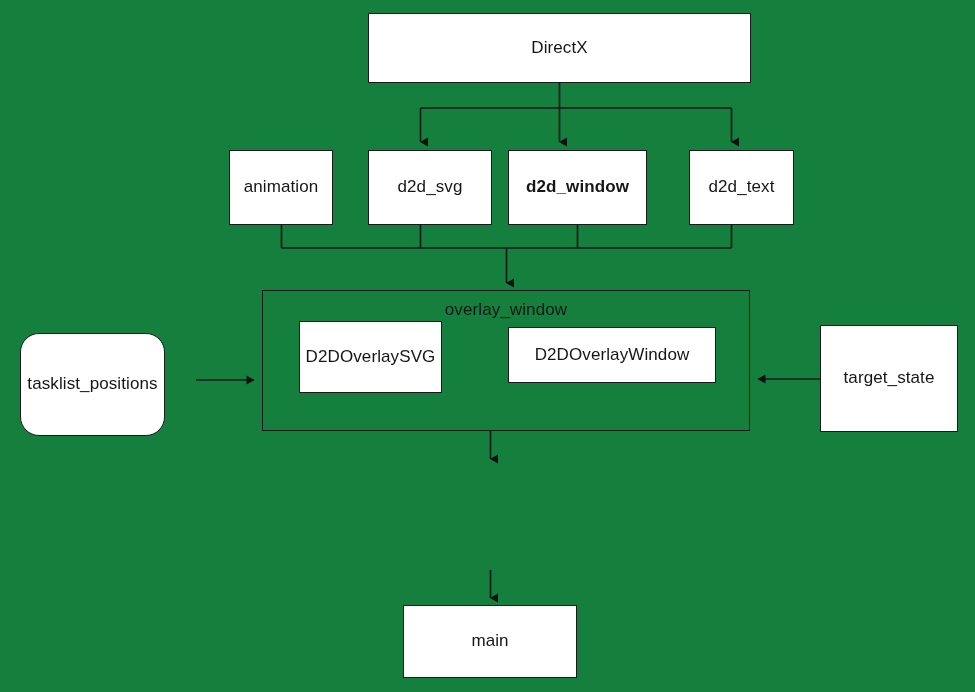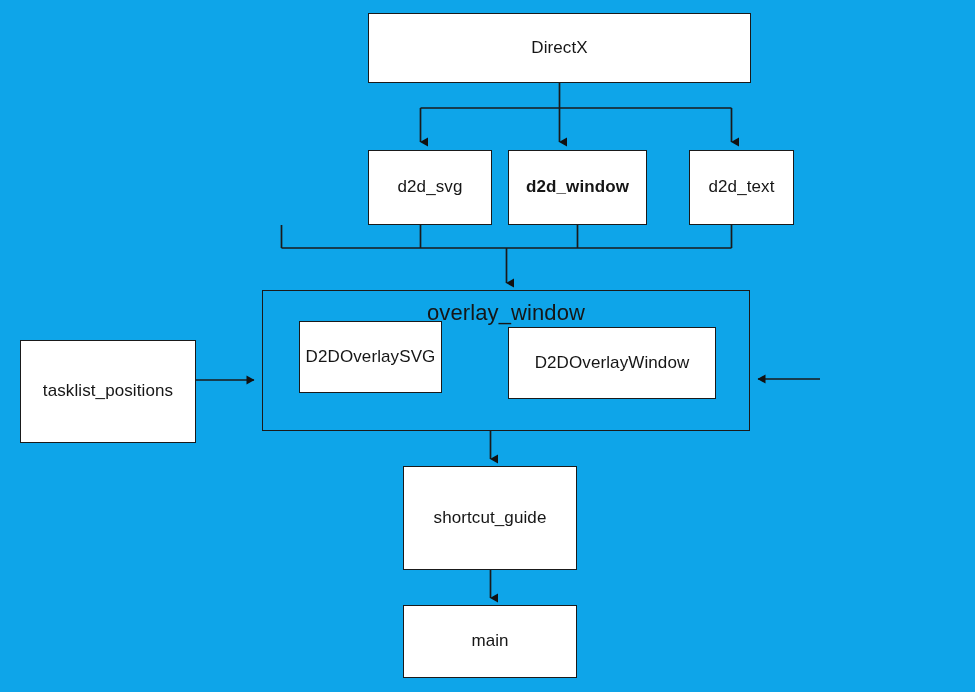--- a/index.html
+++ b/index.html
@@ -8,21 +8,21 @@
     padding: 0;
     background: #ffffff;
   }
   body {
     font-family: "Liberation Sans", sans-serif;
   }
   #diagram-canvas {
     position: relative;
     width: 975px;
     height: 692px;
-    background: #0ea5e9;
+    background: #15803d;
     overflow: hidden;
   }
   #edge-layer {
     position: absolute;
     left: 0;
     top: 0;
     width: 975px;
     height: 692px;
     pointer-events: none;
   }
@@ -44,21 +44,21 @@
   .node.container {
     display: block;
     background: transparent;
   }
   .container-title {
     position: absolute;
     left: 0;
     right: 0;
     top: 9px;
     text-align: center;
-    font-size: 22px;
+    font-size: 17px;
     color: #161616;
   }
   .node-label {
     display: block;
     white-space: nowrap;
   }
 </style>
 </head>
 <body>
 
@@ -99,20 +99,23 @@
       <path d="M490.5,431 L490.5,459" marker-end="url(#arrowhead-down)"></path>
 
       <path d="M490.5,570 L490.5,598" marker-end="url(#arrowhead-down)"></path>
     </g>
   </svg>
 
   <div class="node" style="left:368px; top:13px; width:383px; height:70px;">
     <span class="node-label">DirectX</span>
   </div>
 
+  <div class="node" style="left:229px; top:150px; width:104px; height:75px;">
+    <span class="node-label">animation</span>
+  </div>
 
   <div class="node" style="left:368px; top:150px; width:124px; height:75px;">
     <span class="node-label">d2d_svg</span>
   </div>
 
   <div class="node" style="left:508px; top:150px; width:139px; height:75px;font-weight:bold;">
     <span class="node-label">d2d_window</span>
   </div>
 
   <div class="node" style="left:681px; top:150px; width:105px; height:75px;margin-left:8px;">
@@ -120,30 +123,30 @@
   </div>
 
   <div class="node container" style="left:262px; top:290px; width:488px; height:141px;">
     <span class="container-title">overlay_window</span>
   </div>
 
   <div class="node" style="left:299px; top:321px; width:143px; height:72px;">
     <span class="node-label">D2DOverlaySVG</span>
   </div>
 
-  <div class="node" style="left:508px; top:327px; width:208px; height:72px;">
+  <div class="node" style="left:508px; top:327px; width:208px; height:56px;">
     <span class="node-label">D2DOverlayWindow</span>
   </div>
 
-  <div class="node" style="left:20px; top:340px; width:176px; height:103px;">
+  <div class="node" style="left:20px; top:333px; width:145px; height:103px;border-radius:19px;">
     <span class="node-label">tasklist_positions</span>
   </div>
 
+  <div class="node" style="left:820px; top:325px; width:138px; height:107px;">
+    <span class="node-label">target_state</span>
+  </div>
 
-  <div class="node" style="left:403px; top:466px; width:174px; height:104px;">
-    <span class="node-label">shortcut_guide</span>
-  </div>
 
   <div class="node" style="left:403px; top:605px; width:174px; height:73px;">
     <span class="node-label">main</span>
   </div>
 
 </div>
 
 </body></html>

